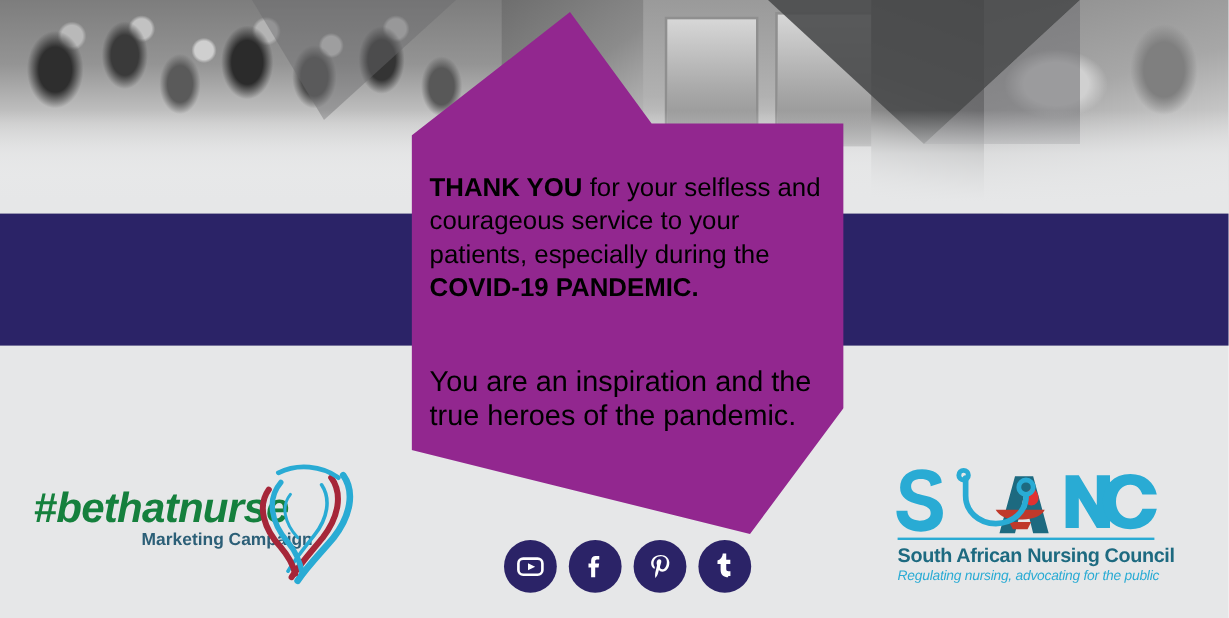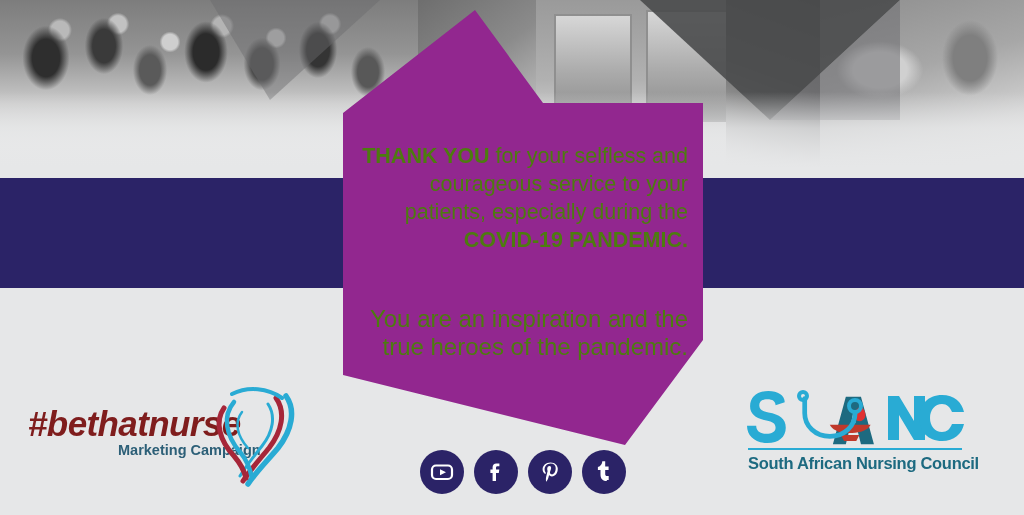--- a/index.html
+++ b/index.html
@@ -121,22 +121,22 @@
       7px 375px,
       7px 113px
     );
     z-index: 5;
   }
   .callout-text {
     position: absolute;
     left: 336px; top: 0;
     width: 374px; height: 452px;
     z-index: 6;
-    color: #4d7c0f;
-    text-align: right;
+    color: #000000;
+    text-align: left;
     pointer-events: none;
   }
   .para-1 {
     position: absolute;
     left: 22px; top: 142px;
     width: 330px;
     font-size: 21.5px;
     line-height: 28px;
     font-weight: 400;
   }
@@ -157,21 +157,21 @@
     width: 262px; height: 100px;
     z-index: 4;
   }
   .btn-word {
     position: absolute;
     left: 6px; top: 12px;
     font-size: 35px;
     font-weight: 700;
     font-style: italic;
     letter-spacing: -0.6px;
-    color: #7f1d1d;
+    color: #15803d;
     white-space: nowrap;
   }
   .btn-sub {
     position: absolute;
     left: 96px; top: 50px;
     font-size: 14.5px;
     font-weight: 700;
     color: #2c5f77;
     white-space: nowrap;
   }
@@ -317,15 +317,16 @@
       <path d="M54,10 v14 c0,12 10,22 24,22 c14,0 24,-10 24,-22" fill="none" stroke="#29abd4" stroke-width="4.5" stroke-linecap="round" transform="translate(6,2) scale(1.05)"></path>
       <circle cx="61" cy="10" r="4" fill="none" stroke="#29abd4" stroke-width="4"></circle>
       <circle cx="113" cy="20" r="6" fill="none" stroke="#29abd4" stroke-width="4"></circle>
 
       <path d="M146,54 V10 h11 l15,25 V10 h11 v44 h-11 l-15,-25 v25 z" fill="#29abd4" transform="scale(1.0)"></path>
 
       <path d="M222,26 C220,16 212,9 200,9 C186,9 177,19 177,32 C177,45 186,55 200,55 C212,55 220,48 222,38 H210 C208,43 205,46 200,46 C193,46 188,40 188,32 C188,24 193,18 200,18 C205,18 208,21 210,26 z" fill="#29abd4"></path>
     </svg>
     <div class="sanc-rule"></div>
     <div class="sanc-name">South African Nursing Council</div>
+    <div class="sanc-tag">Regulating nursing, advocating for the public</div>
   </div>
 
 </div>
 
 </body></html>

